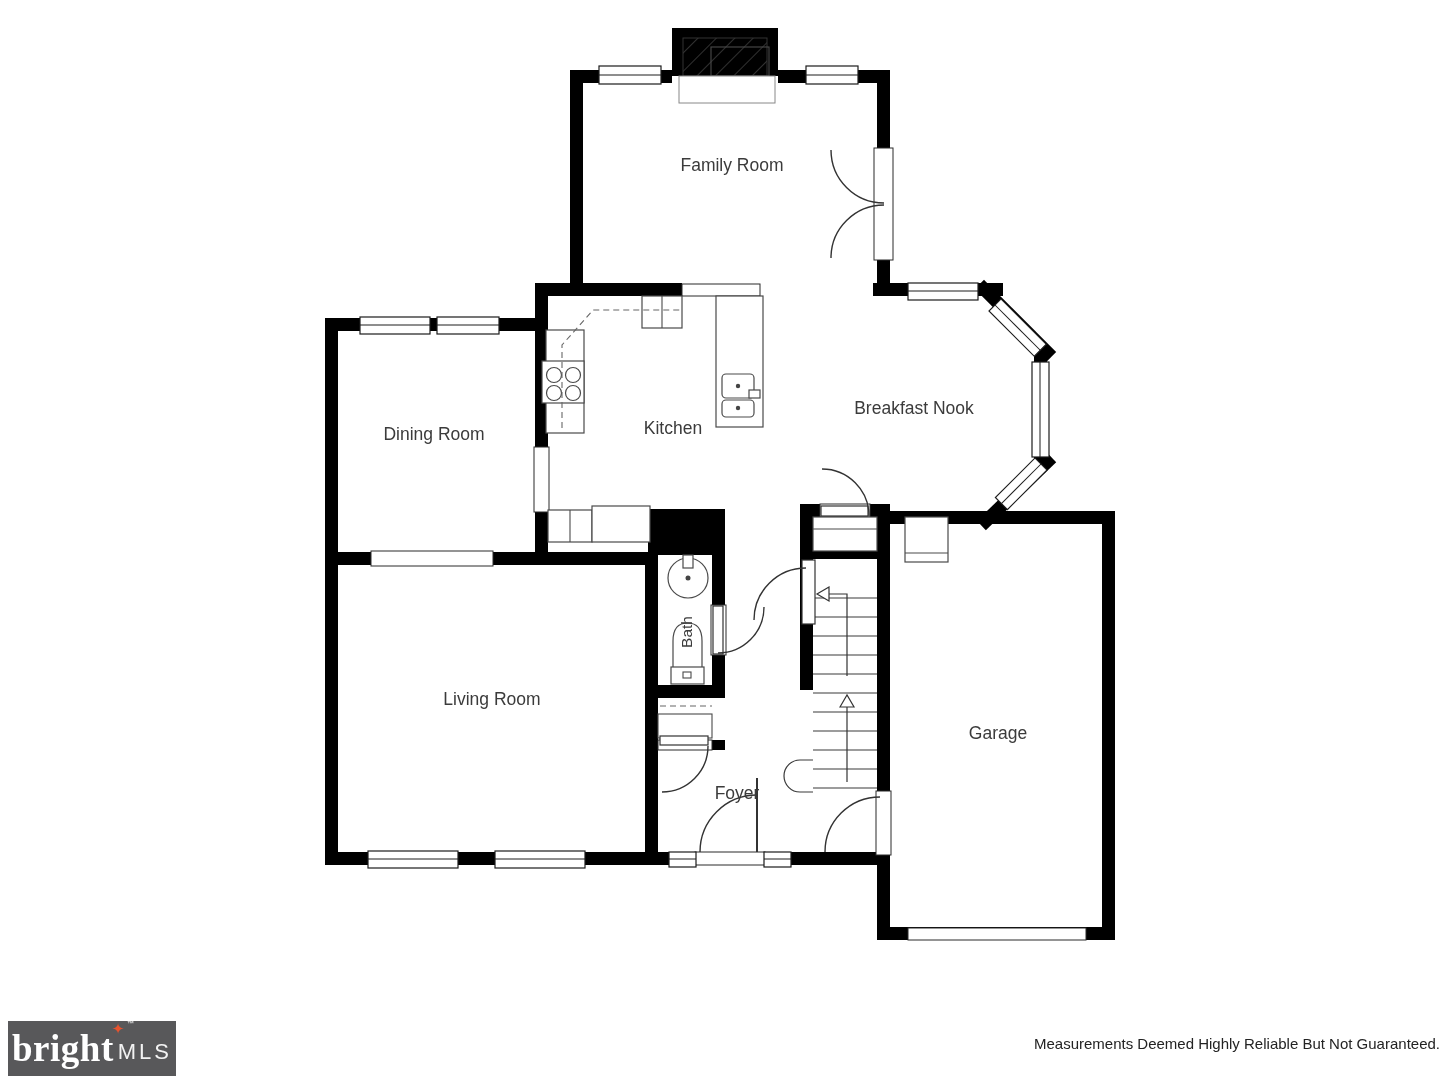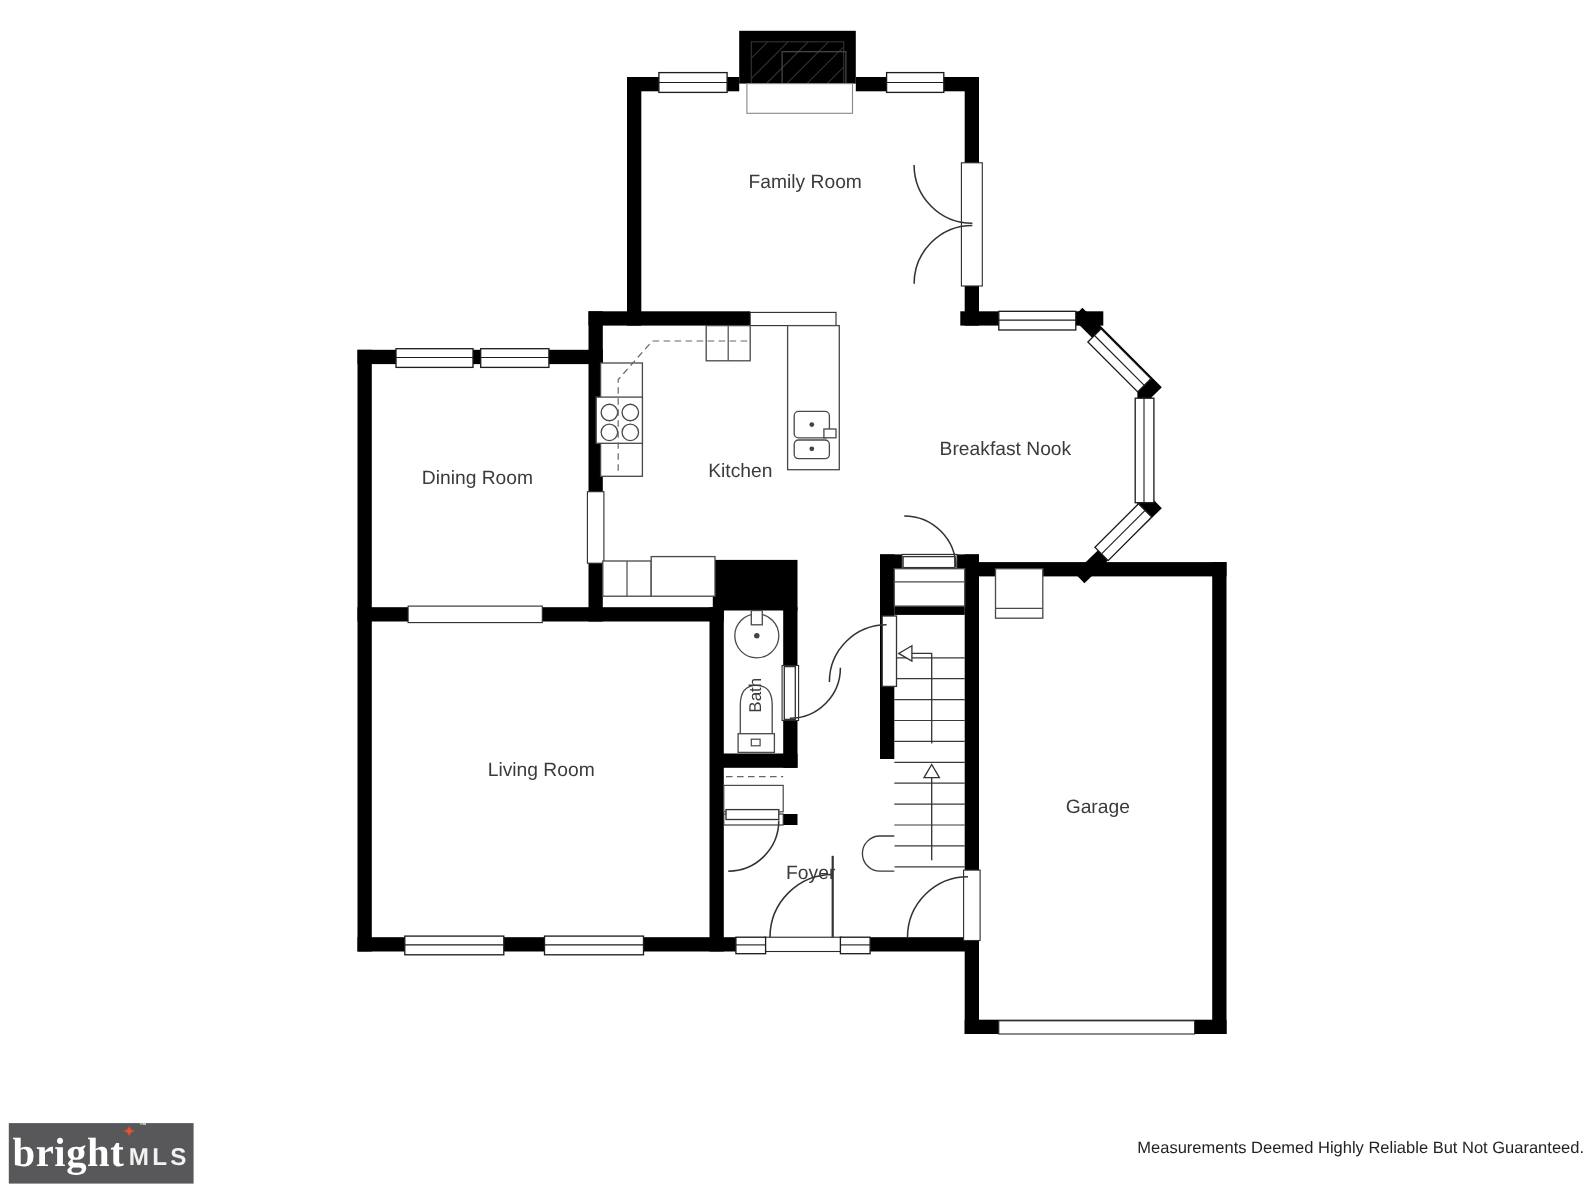--- a/index.html
+++ b/index.html
@@ -19,21 +19,21 @@
   .dash{fill:none;stroke:#666;stroke-width:1.1;stroke-dasharray:6 4}
   .hatchline{stroke:#3d3d3d;stroke-width:1.6}
   .lbl{font:17.5px "Liberation Sans",sans-serif;fill:var(--label,#3b3b3b);text-anchor:middle}
   .lbl-sm{font:15.5px "Liberation Sans",sans-serif;fill:var(--label,#3b3b3b);text-anchor:middle}
   .logo{position:absolute;left:8px;top:1021px;width:168px;height:55px;background:var(--logo-bg,#58585a);
         color:#fff;display:flex;align-items:center;justify-content:center;}
   .brand{position:relative;font-family:"Liberation Serif",serif;font-size:37px;font-weight:700;
          letter-spacing:.5px;line-height:1;padding-right:4px}
   .star{position:absolute;top:-8px;right:-7px;color:var(--star,#e8532e);font-size:15px;font-family:"DejaVu Sans",sans-serif}
   .tm{position:absolute;top:-10px;right:-17px;font-size:7px;color:#e5e5e5;font-family:"Liberation Sans",sans-serif}
-  .mls{font-size:22px;font-weight:700;letter-spacing:3px;color:#f2f2f2;margin-top:7px}
+  .mls{font-size:22px;font-weight:400;letter-spacing:3px;color:#f2f2f2;margin-top:7px}
   .disclaimer{position:absolute;top:1035px;left:0;width:1440px;text-align:right;
               font-size:15px;color:#232323}
 </style>
 </head>
 <body>
 
 <svg width="1440" height="1080" viewBox="0 0 1440 1080">
   <defs>
     <pattern id="hatchp" width="13" height="13" patternUnits="userSpaceOnUse" patternTransform="rotate(45)">
       <line x1="0" y1="0" x2="0" y2="13" class="hatchline"></line>

